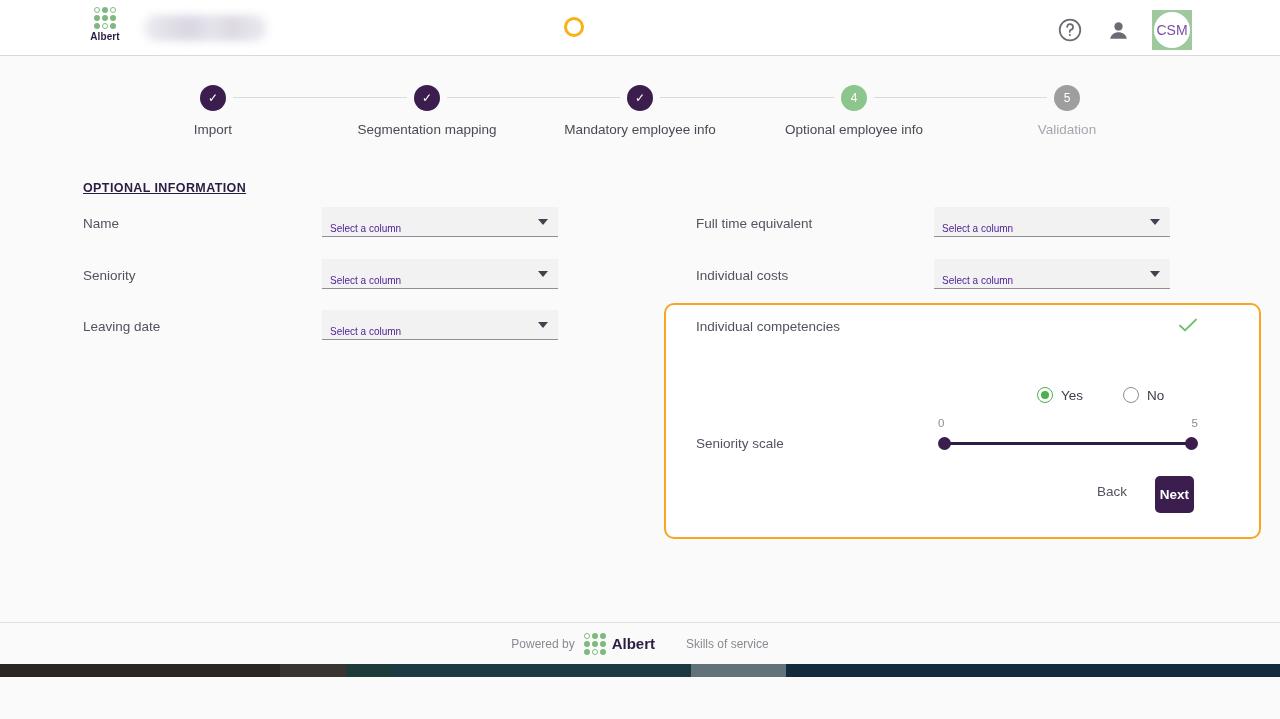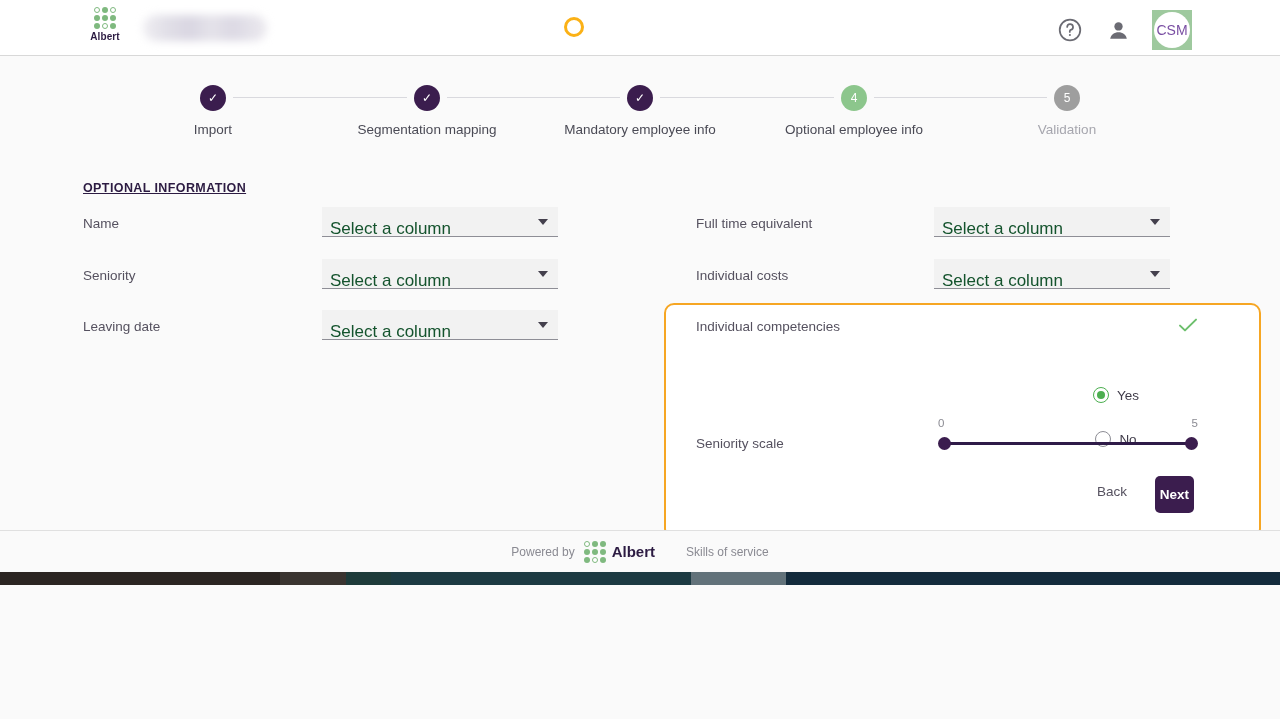--- a/index.html
+++ b/index.html
@@ -2,21 +2,21 @@
 <html><head>
 <meta charset="utf-8">
 <style>
   * { box-sizing: border-box; margin: 0; padding: 0; }
   html, body {
     width: 1280px; height: 719px;
     font-family: "Liberation Sans", sans-serif;
     background: #fafafa;
     overflow: hidden;
   }
-  .page { position: relative; width: 1280px; height: 585px; background: #fafafa; }
+  .page { position: relative; width: 1280px; height: 677px; background: #fafafa; }
 
   
   .header {
     position: absolute; top: 0; left: 0; width: 1280px; height: 56px;
     background: #ffffff; border-bottom: 1px solid #d8d8d8;
   }
   .logo-block {
     position: absolute; left: 85px; top: 7px;
     width: 40px; display: flex; flex-direction: column; align-items: center;
   }
@@ -71,34 +71,34 @@
   .section-title {
     position: absolute; left: 83px; top: 181px;
     font-size: 12.5px; font-weight: bold; color: #2c1b42; letter-spacing: .4px; text-decoration: underline;
   }
   .field-label { position: absolute; font-size: 13.5px; color: #55515f; }
   .select {
     position: absolute; width: 236px; height: 30px;
     background: #f2f2f2; border-bottom: 1px solid #8e8e96;
     display: flex; align-items: center; padding: 0 10px 0 8px; cursor: pointer;
   }
-  .select .val { font-size: 17px; color: #14532d; flex: 1; margin-top: 14px; }
+  .select .val { font-size: 10px; color: #4c1d95; flex: 1; margin-top: 14px; }
   .caret {
     width: 0; height: 0; border-left: 5px solid transparent; border-right: 5px solid transparent;
     border-top: 6px solid #44404d;
   }
 
   
   .panel {
     position: absolute; left: 664px; top: 303px; width: 597px; height: 236px;
     background: #ffffff; border: 2px solid #f6a623; border-radius: 10px;
   }
   .check-ok { position: absolute; left: 1178px; top: 317px; width: 18px; height: 14px; }
   .helper-text { position: absolute; left: 696px; top: 365px; font-size: 13.5px; color: #55515f; }
-  .radio-row { position: absolute; left: 1093px; top: 387px; display: flex; align-items: center; gap: 28px; flex-direction: column; }
+  .radio-row { position: absolute; left: 1037px; top: 387px; display: flex; align-items: center; gap: 40px; }
   .radio { display: flex; align-items: center; gap: 8px; cursor: pointer; }
   .radio .ring {
     width: 16px; height: 16px; border-radius: 50%; border: 1.6px solid #8d8d95;
     display: flex; align-items: center; justify-content: center;
   }
   .radio.on .ring { border-color: #4caf50; }
   .radio.on .ring::after { content: ""; width: 8px; height: 8px; border-radius: 50%; background: #4caf50; }
   .radio .rlabel { font-size: 13.5px; color: #3f3b49; }
 
   .slider-wrap { position: absolute; left: 938px; top: 417px; width: 260px; }

